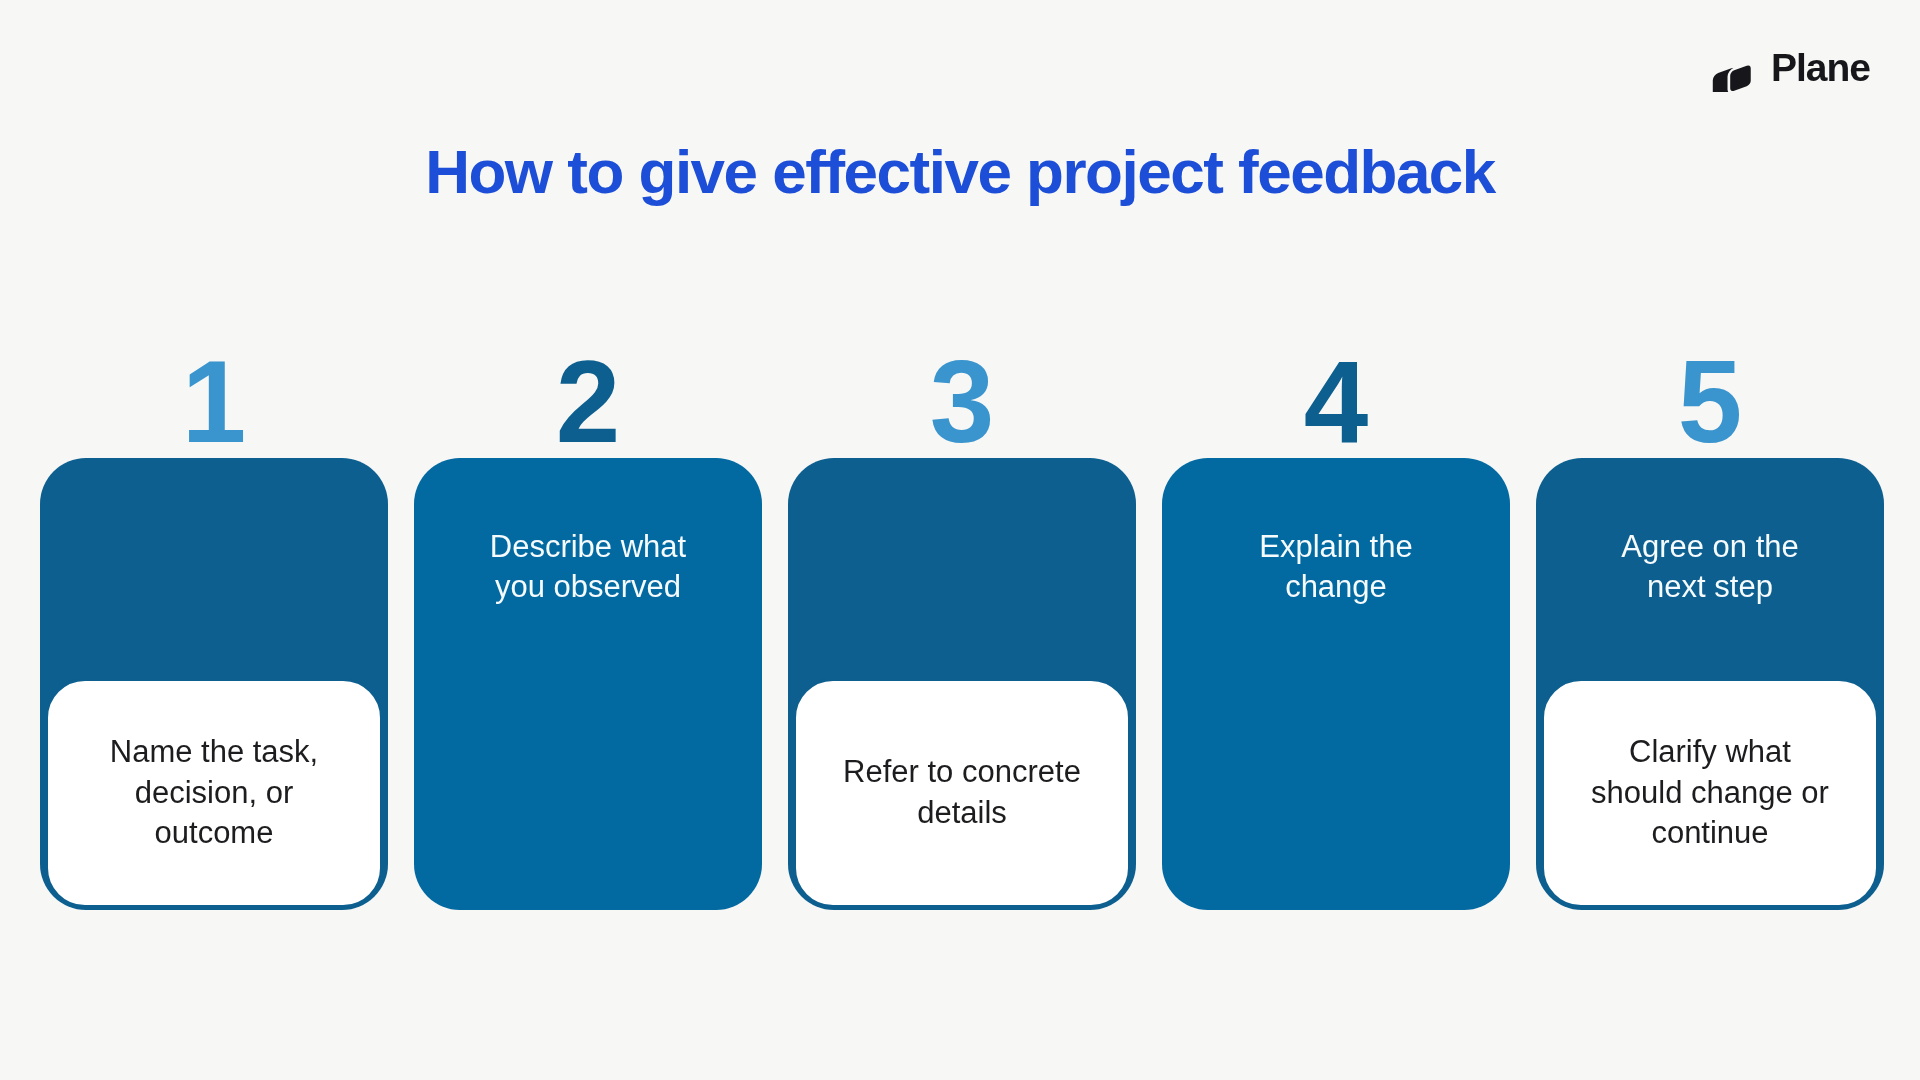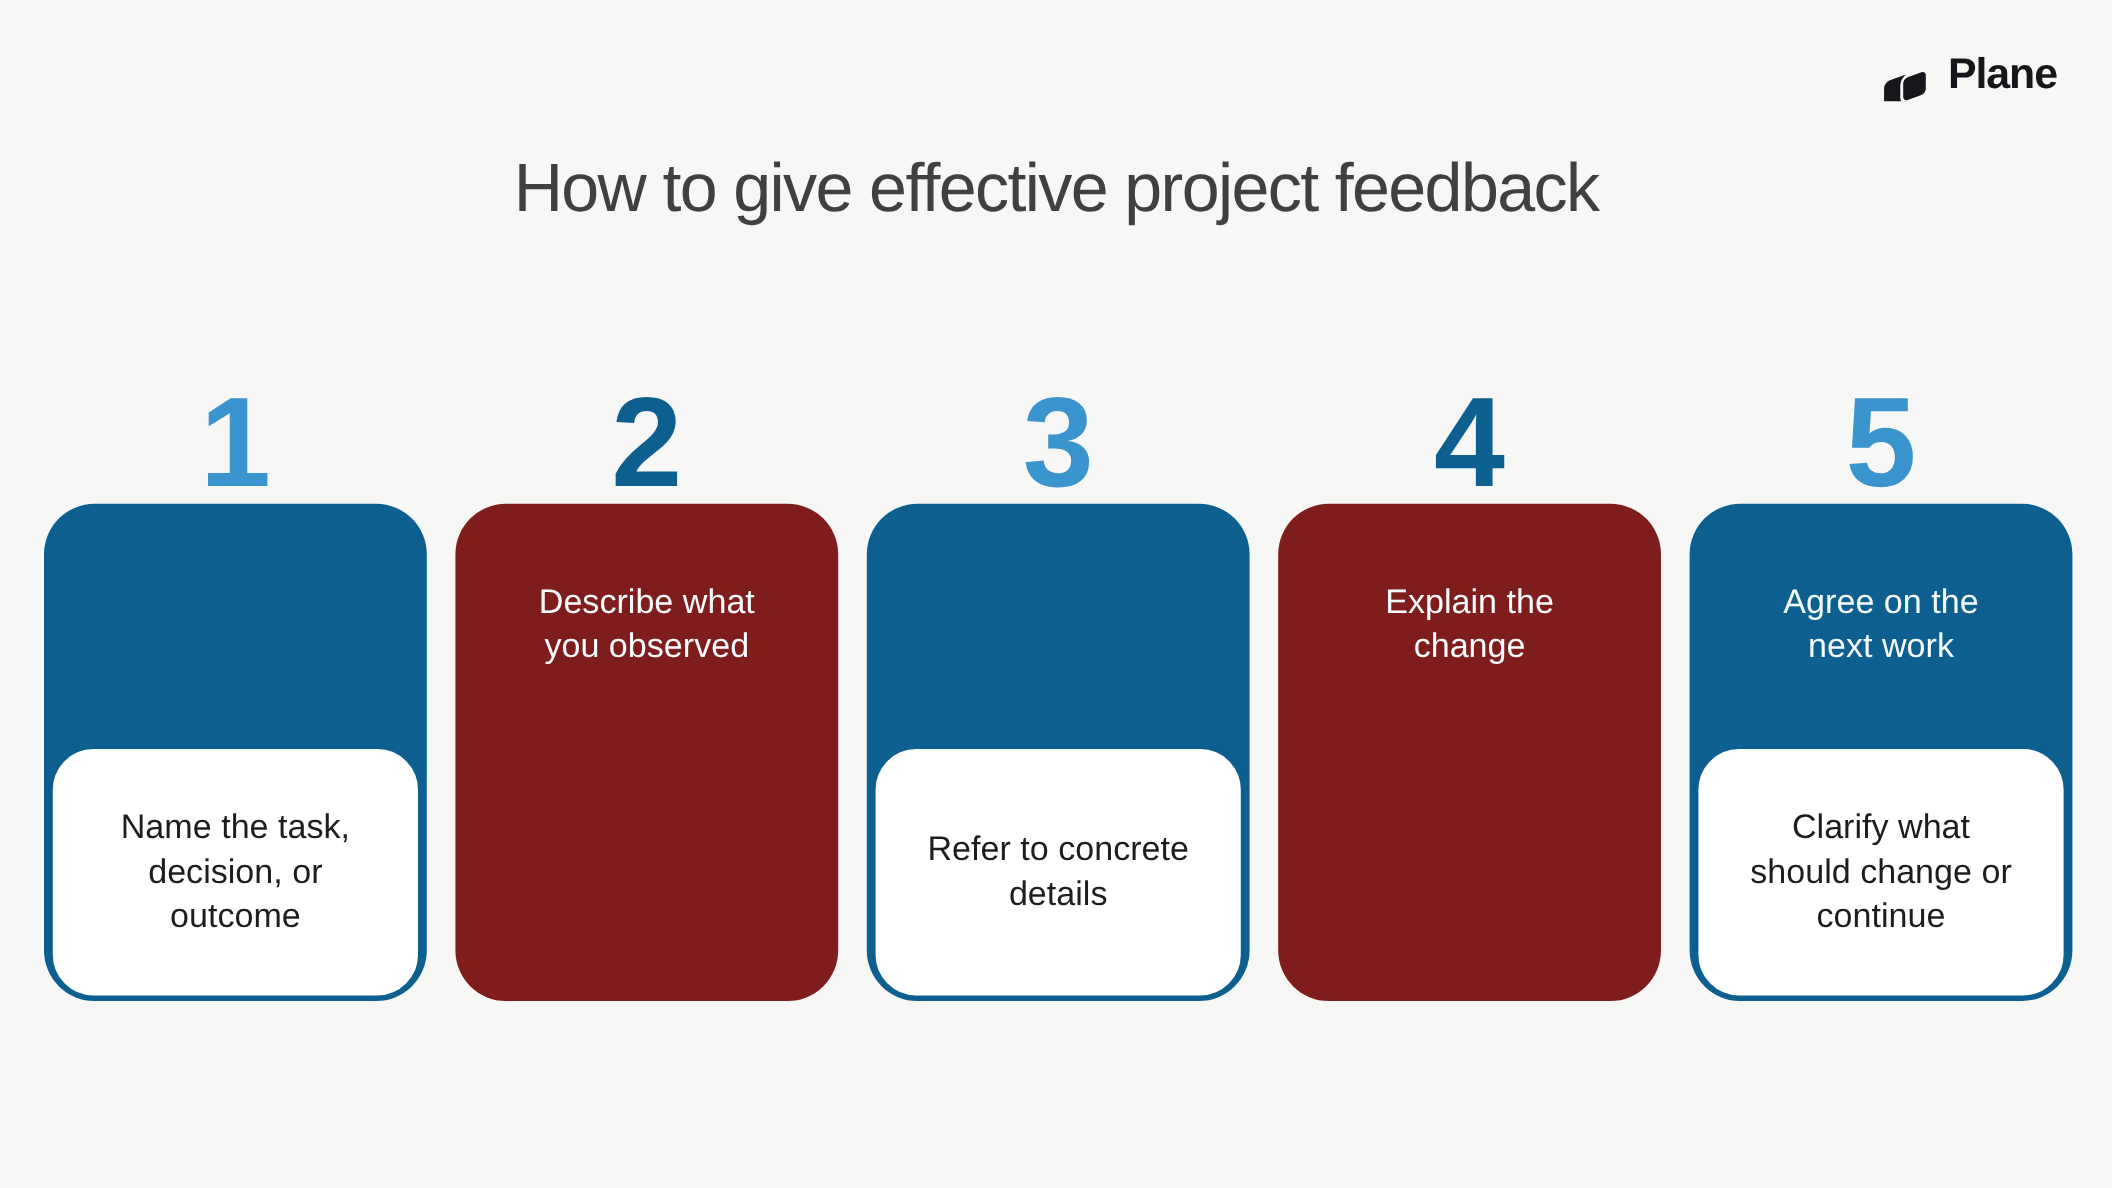--- a/index.html
+++ b/index.html
@@ -18,22 +18,22 @@
   }
   .wordmark {
     font-size: 39px; font-weight: 600; color: #17171b;
     letter-spacing: -1px; line-height: 1;
   }
 
   
   .title {
     position: absolute; top: 136px; left: 0; width: 100%;
     margin: 0; text-align: center;
-    font-size: 62px; font-weight: 400; letter-spacing: -1.5px;
-    color: #404040;
+    font-size: 62px; font-weight: 700; letter-spacing: -1.5px;
+    color: #1d4ed8;
   }
 
   
   .steps {
     position: absolute; top: 348px; left: 40px;
     display: flex; gap: 26px;
   }
   .card { width: 348px; position: relative; }
 
   .num {
@@ -43,21 +43,21 @@
   }
   .num-light { color: #3a95ce; }
   .num-dark  { color: #0d5f8f; }
 
   .panel {
     position: relative;
     height: 452px;
     border-radius: 46px;
   }
   .panel-dark  { background: #0d5f8f; }
-  .panel-light { background: #7f1d1d; }
+  .panel-light { background: #0369a1; }
 
   .head {
     position: absolute; top: 0; left: 0; right: 0; height: 218px;
     display: flex; align-items: center; justify-content: center;
     padding: 0 26px; box-sizing: border-box;
     color: #f6fbfe; font-size: 31px; font-weight: 500;
     line-height: 1.28; text-align: center;
     white-space: pre-line;
   }
 
@@ -123,21 +123,21 @@
       <div class="panel panel-light">
         <div class="head">Explain the
 change</div>
       </div>
     </section>
 
     <section class="card">
       <div class="num num-light">5</div>
       <div class="panel panel-dark">
         <div class="head">Agree on the
-next work</div>
+next step</div>
         <div class="bodycard border-dark">Clarify what
 should change or
 continue</div>
       </div>
     </section>
 
   </div>
 </div>
 
 </body></html>

